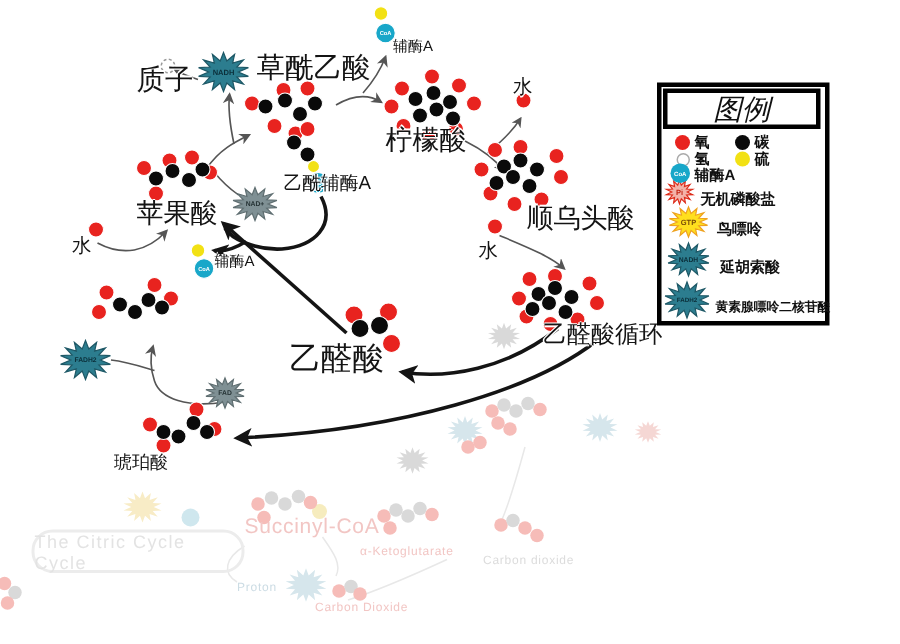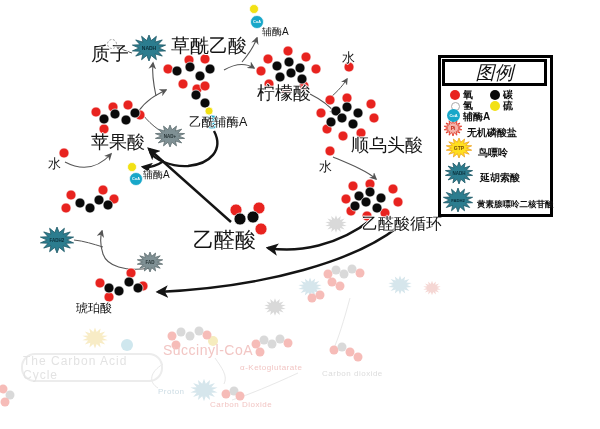--- a/index.html
+++ b/index.html
@@ -285,21 +285,21 @@
   <div class="lbl" style="left:351px;top:136px;font-size:18px">顺乌头酸</div>
   <div class="lbl" style="left:319px;top:160px;font-size:13px">水</div>
   <div class="lbl" style="left:362px;top:216px;font-size:16px">乙醛酸循环</div>
   <div class="lbl" style="left:193px;top:229px;font-size:21px">乙醛酸</div>
   <div class="lbl" style="left:91px;top:133px;font-size:18px">苹果酸</div>
   <div class="lbl" style="left:143px;top:170px;font-size:10px">辅酶A</div>
   <div class="lbl" style="left:76px;top:302px;font-size:12px">琥珀酸</div>
   <div class="lbl" style="left:48px;top:157px;font-size:13px">水</div>
 
   <div class="wm-stadium">
-    <span>The Carbon Acid Cycle</span>
+    <span>The Citric Cycle Cycle</span>
   </div>
   <div class="wm-text" style="left:163px;top:342px;font-size:14px;color:#f2c6c4">Succinyl-CoA</div>
   <div class="wm-text" style="left:240px;top:363px;font-size:8px;color:#f2c6c4">α-Ketoglutarate</div>
   <div class="wm-text" style="left:158px;top:387px;font-size:8px;color:#ccdce4">Proton</div>
   <div class="wm-text" style="left:210px;top:400px;font-size:8px;color:#f2c6c4">Carbon Dioxide</div>
   <div class="wm-text" style="left:322px;top:369px;font-size:8px;color:#dcdcdc">Carbon dioxide</div>
 
 
   <div class="legend">
     <div class="legend-title-box">

